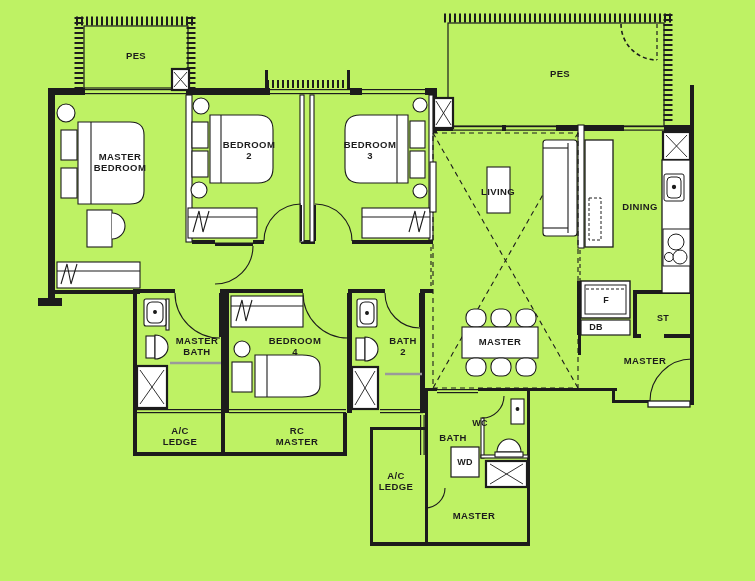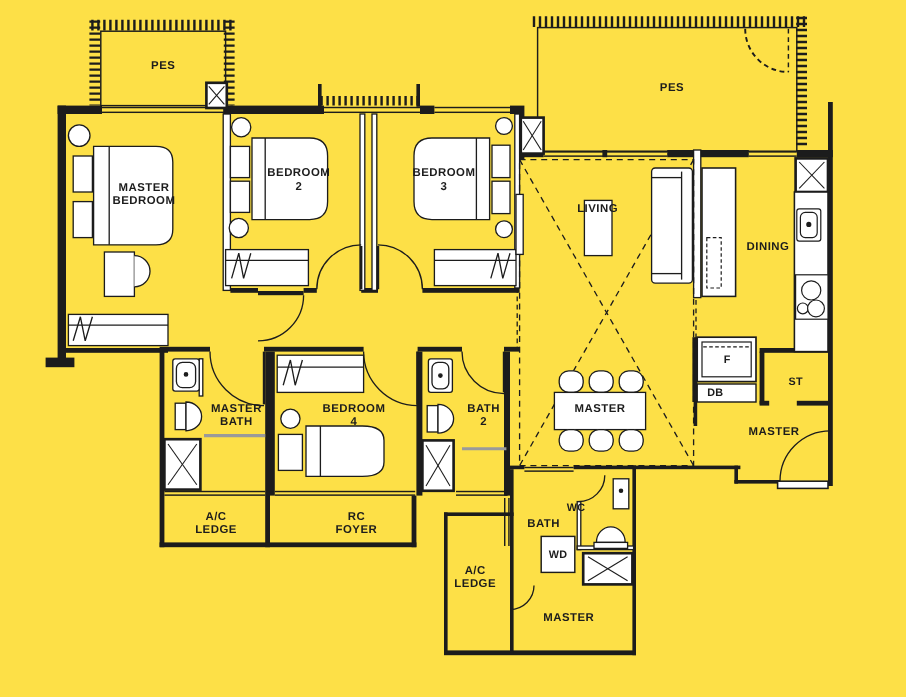--- a/index.html
+++ b/index.html
@@ -1,16 +1,16 @@
 <!DOCTYPE html>
 <html><head>
 <meta charset="utf-8">
 <style>
   html,body{margin:0;padding:0;background:#fff;}
-  #plan{position:relative;width:755px;height:581px;background:#fde047;font-family:"Liberation Sans",sans-serif;overflow:hidden;}
+  #plan{position:relative;width:755px;height:581px;background:#bef264;font-family:"Liberation Sans",sans-serif;overflow:hidden;}
   #plan svg{position:absolute;left:0;top:0;}
   .lbl{position:absolute;transform:translate(-50%,-50%);font-size:9.5px;font-weight:bold;color:#1c1c1c;letter-spacing:.4px;line-height:1.15;text-align:center;white-space:pre-line;pointer-events:none;}
   .lbl.small{font-size:9px;letter-spacing:.2px;}
 </style>
 </head>
 <body>
 
 <div id="plan">
 <svg width="755" height="581" viewBox="0 0 755 581">
 
@@ -334,36 +334,36 @@
 </svg>
 
 <div class="lbl" style="left:136px;top:56px">PES</div>
 <div class="lbl" style="left:560px;top:74px">PES</div>
 <div class="lbl" style="left:120px;top:163px">MASTER
 BEDROOM</div>
 <div class="lbl" style="left:249px;top:151px">BEDROOM
 2</div>
 <div class="lbl" style="left:370px;top:151px">BEDROOM
 3</div>
-<div class="lbl" style="left:498px;top:175px">LIVING</div>
+<div class="lbl" style="left:498px;top:192px">LIVING</div>
 <div class="lbl" style="left:640px;top:207px">DINING</div>
 <div class="lbl" style="left:197px;top:347px">MASTER
 BATH</div>
 <div class="lbl" style="left:295px;top:347px">BEDROOM
 4</div>
 <div class="lbl" style="left:403px;top:347px">BATH
 2</div>
 <div class="lbl" style="left:500px;top:342px">MASTER</div>
 <div class="lbl small" style="left:606px;top:300px">F</div>
 <div class="lbl small" style="left:596px;top:327px">DB</div>
 <div class="lbl small" style="left:663px;top:318px">ST</div>
 <div class="lbl" style="left:645px;top:361px">MASTER</div>
 <div class="lbl" style="left:180px;top:437px">A/C
 LEDGE</div>
 <div class="lbl" style="left:297px;top:437px">RC
-FOYER</div>
+MASTER</div>
 <div class="lbl" style="left:396px;top:482px">A/C
 LEDGE</div>
 <div class="lbl" style="left:453px;top:438px">BATH</div>
 <div class="lbl small" style="left:480px;top:423px">WC</div>
 <div class="lbl small" style="left:465px;top:462px">WD</div>
 <div class="lbl" style="left:474px;top:516px">MASTER</div>
 </div>
 
 </body></html>

